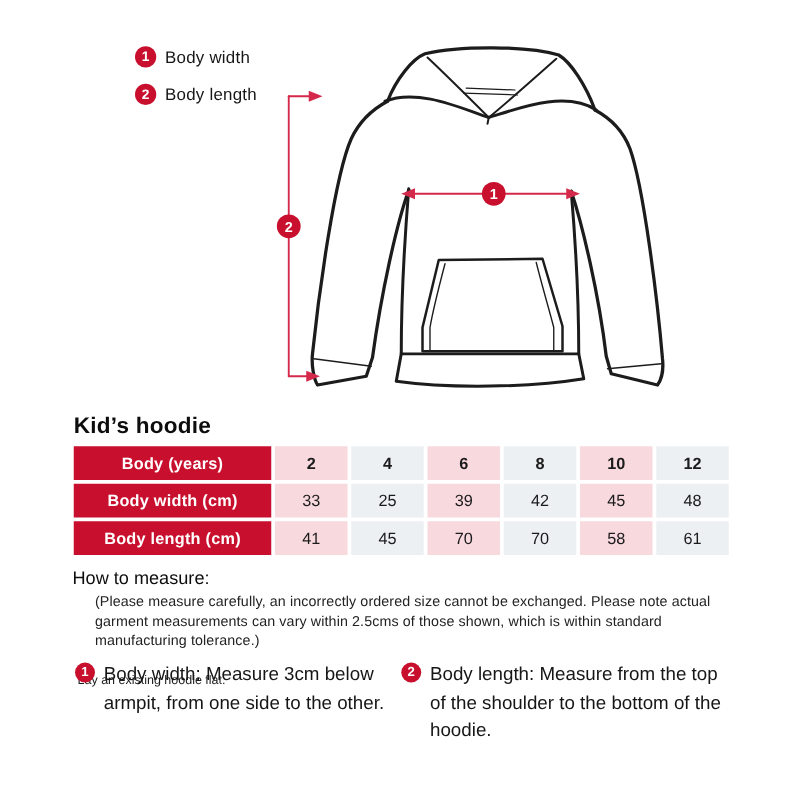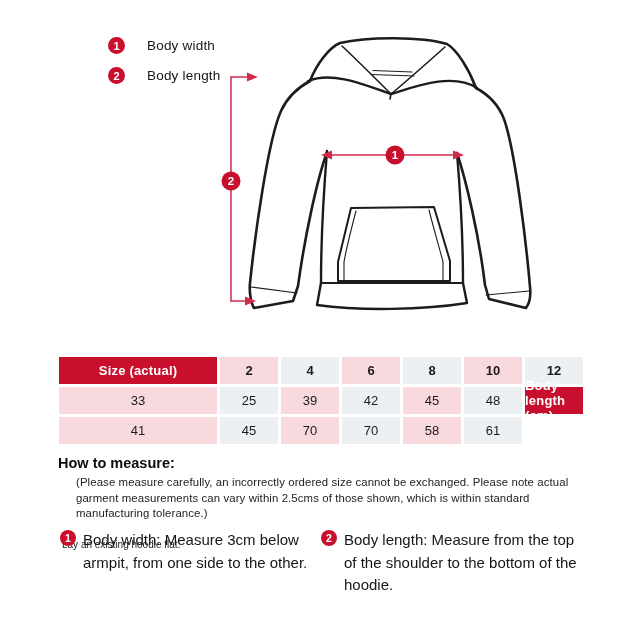--- a/index.html
+++ b/index.html
@@ -12,21 +12,21 @@
 
   
   .legend { position:absolute; left:108px; top:37px; }
   .legend-row { display:flex; align-items:center; margin-bottom:13px; }
   .num-badge {
     width:17px; height:17px; border-radius:50%;
     background:#c8102e; color:#ffffff;
     display:inline-flex; align-items:center; justify-content:center;
     font-size:11px; font-weight:bold; flex:0 0 17px;
   }
-  .legend-row .lbl { margin-left:22px; font-size:13.5px; color:#161616; letter-spacing:.2px; }
+  .legend-row .lbl { margin-left:7px; font-size:13.5px; color:#161616; letter-spacing:.2px; }
 
   
   .diagram-svg { position:absolute; left:220px; top:20px; }
 
   
   .product-title {
     position:absolute; left:59px; top:330px;
     font-size:18px; font-weight:bold; color:#0d0d0d; letter-spacing:.2px;
   }
 
@@ -44,21 +44,21 @@
     background:#c8102e; color:#ffffff; font-weight:bold; font-size:13px;
     letter-spacing:.2px;
   }
   .size-table .c-pink { background:#f8d9de; }
   .size-table .c-gray { background:#edf0f3; }
   .size-table .top-row { font-weight:bold; }
 
   
   .htm-heading {
     position:absolute; left:58px; top:455px;
-    font-size:14.5px; font-weight:bold; color:#0d0d0d;
+    font-size:14.5px; font-weight:normal; color:#0d0d0d;
   }
   .htm-disclaimer {
     position:absolute; left:42px; top:475px; width:522px;
     font-size:11.4px; line-height:1.38; color:#222222; letter-spacing:.1px;margin-left:34px;
   }
   .htm-intro {
     position:absolute; left:62px; top:507px;
     font-size:10px; color:#1b1b1b;margin-top:32px;
   }
   .htm-steps { position:absolute; left:60px; top:529px; width:522px; display:flex; }
@@ -137,31 +137,33 @@
     <g>
       <circle cx="395" cy="155" r="9.5" fill="#c8102e" stroke="none"></circle>
       <text x="395" y="159.3" fill="#ffffff" stroke="none" text-anchor="middle" font-family="Liberation Sans, sans-serif" font-size="11.5" font-weight="bold">1</text>
     </g>
     <g>
       <circle cx="231" cy="181" r="9.5" fill="#c8102e" stroke="none"></circle>
       <text x="231" y="185.3" fill="#ffffff" stroke="none" text-anchor="middle" font-family="Liberation Sans, sans-serif" font-size="11.5" font-weight="bold">2</text>
     </g>
   </svg>
 
+  <div class="product-title">Kid’s hoodie</div>
 
   <div class="size-table">
 
-    <div class="cell head">Size (actual)</div>
+    <div class="cell head">Body (years)</div>
     <div class="cell c-pink top-row">2</div>
     <div class="cell c-gray top-row">4</div>
     <div class="cell c-pink top-row">6</div>
     <div class="cell c-gray top-row">8</div>
     <div class="cell c-pink top-row">10</div>
     <div class="cell c-gray top-row">12</div>
 
+    <div class="cell head">Body width (cm)</div>
     <div class="cell c-pink">33</div>
     <div class="cell c-gray">25</div>
     <div class="cell c-pink">39</div>
     <div class="cell c-gray">42</div>
     <div class="cell c-pink">45</div>
     <div class="cell c-gray">48</div>
 
     <div class="cell head">Body length (cm)</div>
     <div class="cell c-pink">41</div>
     <div class="cell c-gray">45</div>

